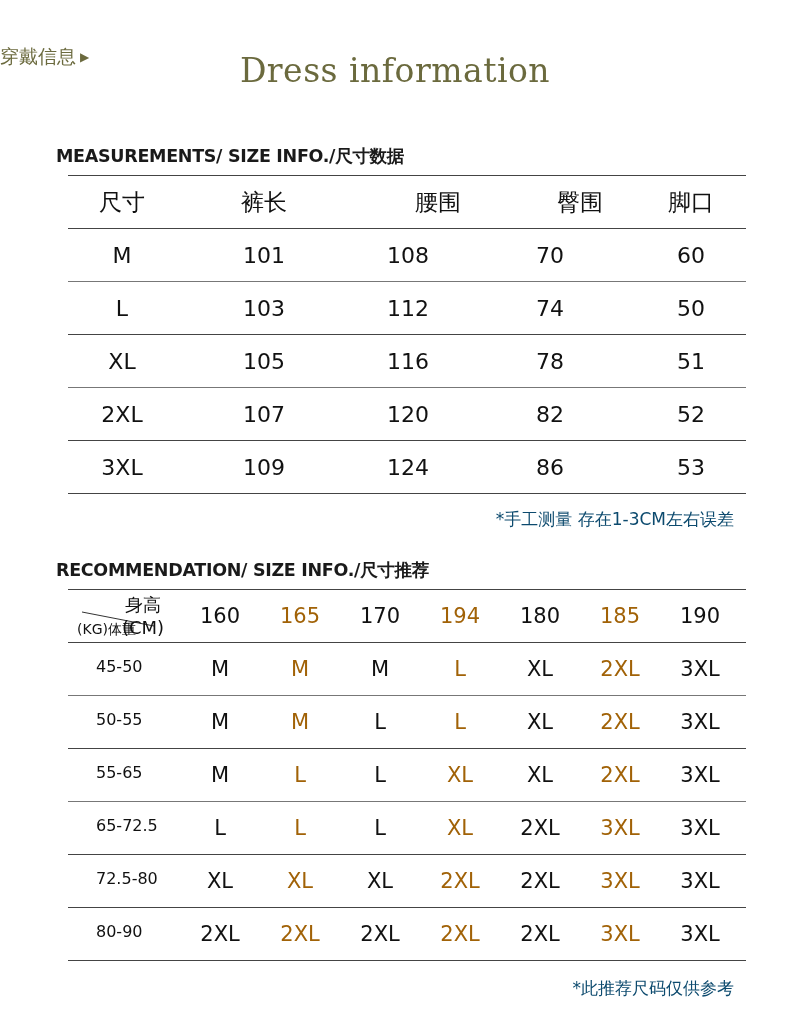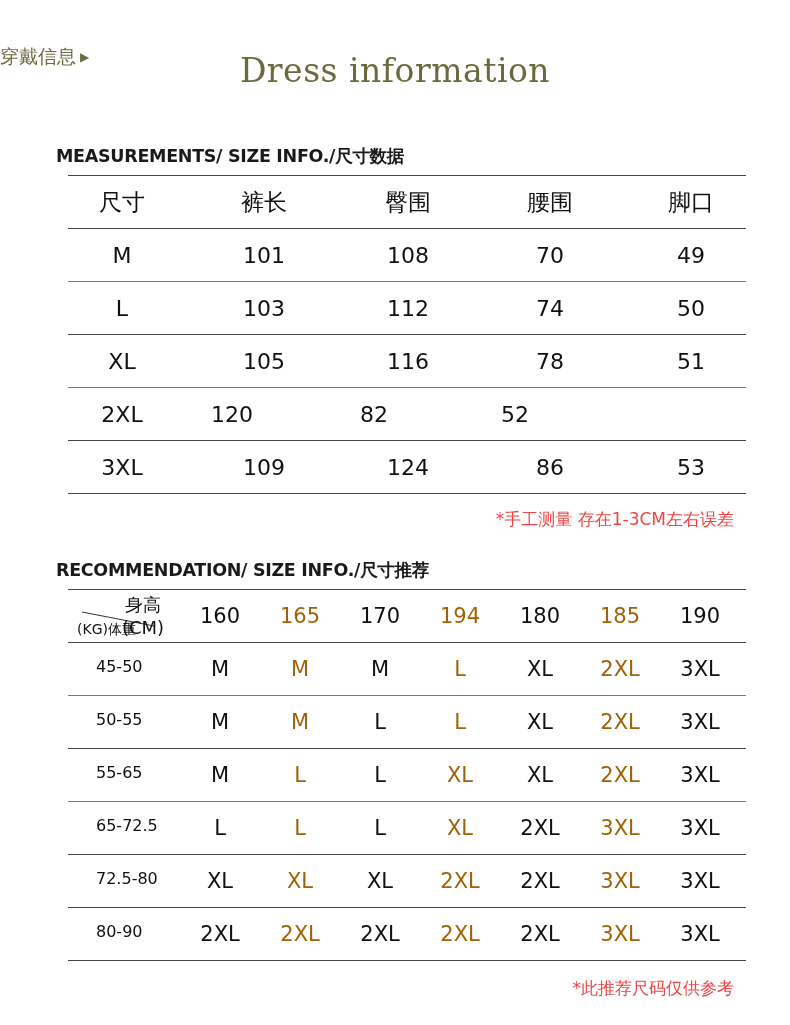--- a/index.html
+++ b/index.html
@@ -19,21 +19,21 @@
     .row.soft { border-bottom-color: #777; }
     .cell { text-align: center; font-size: 22px; color: #111; }
 
     
     #meas { top: 175px; }
     #meas .row { height: 53px; }
     #meas .c0 { width: 108px; } #meas .c1 { width: 176px; } #meas .c2 { width: 112px; }
     #meas .c3 { width: 172px; } #meas .c4 { width: 110px; }
     #meas .head .cell { font-size: 23px; }
 
-    .note { position: absolute; right: 56px; font-size: 17px; color: #ef4444; }
+    .note { position: absolute; right: 56px; font-size: 17px; color: #0c4a6e; }
 
     
     #rec { top: 589px; }
     #rec .row { height: 53px; }
     #rec .w0 { width: 112px; }
     #rec .wc { width: 80px; font-size: 21px; }
     #rec .light { color: #a16207; }
     #rec .rowlabel { font-size: 16px; text-align: left; padding-left: 28px; box-sizing: border-box; margin-top: -6px; }
     .diag { position: relative; height: 100%; }
     .diag .h { position: absolute; top: 3px; left: 38px; font-size: 18px; }
@@ -46,47 +46,48 @@
 <div class="title-en">Dress information</div>
 <div class="title-cn">
   <span>穿戴信息</span><span class="arrow">▶</span>
 </div>
 
 <div class="section-head" style="top:144px;">MEASUREMENTS/ SIZE INFO./尺寸数据</div>
 <div class="table" id="meas">
   <div class="row head">
     <div class="cell c0">尺寸</div>
     <div class="cell c1">裤长</div>
+    <div class="cell c3">腰围</div>
     <div class="cell c2">臀围</div>
-    <div class="cell c3">腰围</div>
     <div class="cell c4">脚口</div>
   </div>
   <div class="row soft">
     <div class="cell c0">M</div>
     <div class="cell c1">101</div>
     <div class="cell c2">108</div>
     <div class="cell c3">70</div>
-    <div class="cell c4">49</div>
+    <div class="cell c4">60</div>
   </div>
   <div class="row">
     <div class="cell c0">L</div>
     <div class="cell c1">103</div>
     <div class="cell c2">112</div>
     <div class="cell c3">74</div>
     <div class="cell c4">50</div>
   </div>
   <div class="row soft">
     <div class="cell c0">XL</div>
     <div class="cell c1">105</div>
     <div class="cell c2">116</div>
     <div class="cell c3">78</div>
     <div class="cell c4">51</div>
   </div>
   <div class="row">
     <div class="cell c0">2XL</div>
+    <div class="cell c1">107</div>
     <div class="cell c2">120</div>
     <div class="cell c3">82</div>
     <div class="cell c4">52</div>
   </div>
   <div class="row">
     <div class="cell c0">3XL</div>
     <div class="cell c1">109</div>
     <div class="cell c2">124</div>
     <div class="cell c3">86</div>
     <div class="cell c4">53</div>

